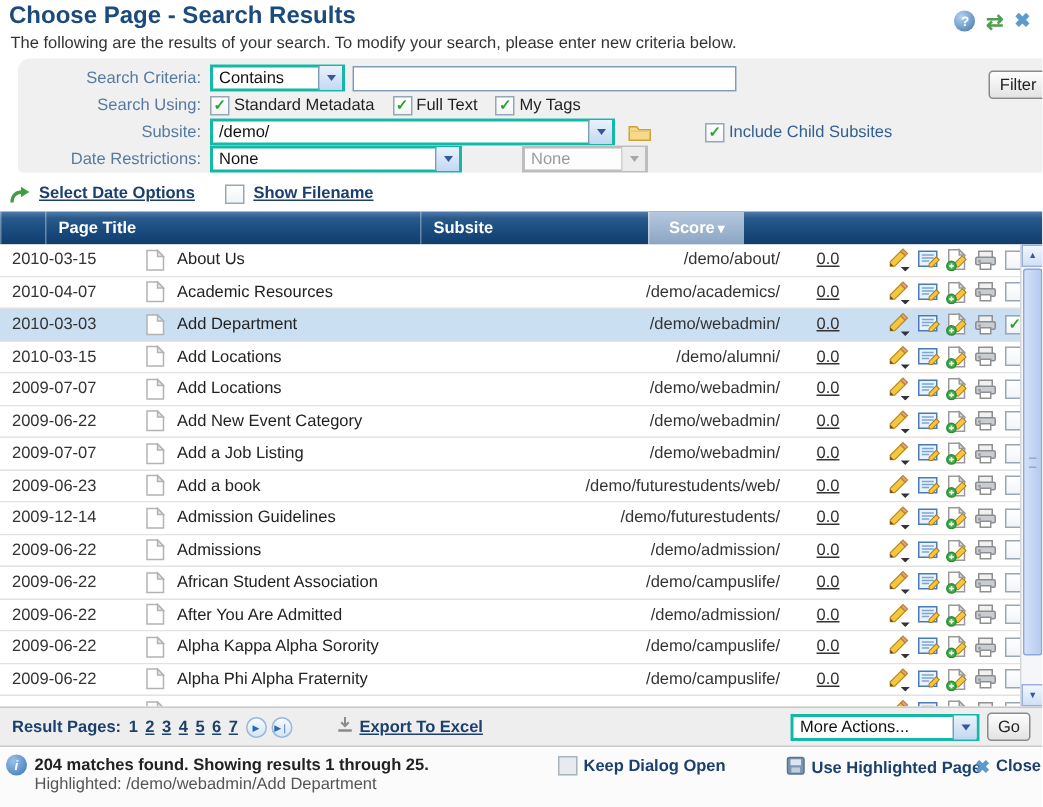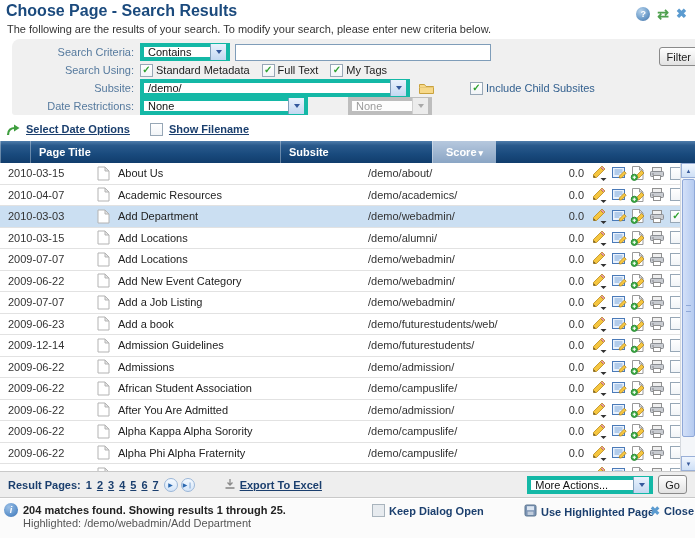--- a/index.html
+++ b/index.html
@@ -14,21 +14,21 @@
   .help-ic { width:14px; height:14px; border-radius:50%; background:radial-gradient(circle at 35% 30%, #b7d3ec, #6a9ac8 60%, #486f9e); color:#fff; font-size:9px; font-weight:bold; display:flex; align-items:center; justify-content:center; cursor:pointer; }
   .refresh-ic { color:#4ea04e; font-size:14px; font-weight:bold; line-height:14px; cursor:pointer; }
   .closex-ic  { color:#5b9bd0; font-size:13px; font-weight:bold; line-height:14px; cursor:pointer; }
 
   
   .form-panel { position:absolute; top:39px; left:12px; width:695px; height:76px; background:#f0f0f0; border-radius:8px 8px 3px 3px; }
   .frow { position:absolute; left:0; right:0; height:18px; display:flex; align-items:center; }
   .frow.r1{ top:4px; } .frow.r2{ top:22px; } .frow.r3{ top:40px; } .frow.r4{ top:58px; }
   .flabel { width:128px; text-align:right; padding-right:6px; color:#567a9e; flex:0 0 128px; }
 
-  .xp-select { display:inline-flex; align-items:center; height:18px; border:4px solid #14b8a6; background:#fff; cursor:pointer; }
+  .xp-select { display:inline-flex; align-items:center; height:18px; border:2px solid #14b8a6; background:#fff; cursor:pointer; }
   .xp-select .val { flex:1; padding:0 4px; color:#111; white-space:nowrap; overflow:hidden; }
   .xp-select .arrow { width:16px; height:16px; border-left:1px solid #7f9db9; background:linear-gradient(#eaf2fd,#c3d8f1); display:flex; align-items:center; justify-content:center; }
   .xp-select .arrow i { width:0; height:0; border-left:3px solid transparent; border-right:3px solid transparent; border-top:4px solid #33589c; }
   .xp-select.disabled { border-color:#bdbdbd; cursor:default; background:#fdfdfd; }
   .xp-select.disabled .val { color:#9b9b9b; }
   .xp-select.disabled .arrow { border-left-color:#cfcfcf; background:#ececec; }
   .xp-select.disabled .arrow i { border-top-color:#a8a8a8; }
 
   .txt-input { height:17px; border:1px solid #7f9db9; background:#fff; font-family:"Liberation Sans",sans-serif; font-size:11px; padding:0 3px; }
   .btn { height:19px; border:1px solid #8a8a8a; border-radius:3px; background:linear-gradient(#fefefe,#e2e2e2); font-family:"Liberation Sans",sans-serif; font-size:11px; color:#222; padding:0 7px; cursor:pointer; }
@@ -58,22 +58,22 @@
   .gh.c4 { width:152px; } .gh.c5 { width:64px; padding-left:0; text-align:center; background:linear-gradient(180deg,#b6c8de,#8aa5c4); }
   .gh.c6 { flex:1; }
   .sort-ind { font-size:9px; margin-left:2px; }
 
   .grid-body { position:absolute; top:163px; left:0; width:680px; height:308px; overflow:hidden; background:#fff; }
   .row { display:flex; align-items:center; height:21.5px; border-bottom:1px solid #e2e2e2; background:#fff; }
   .row.hl { background:#cbdff2; }
   .c-date { width:88px; padding-left:8px; color:#333; flex:0 0 88px; }
   .c-icon { width:30px; flex:0 0 30px; display:flex; justify-content:center; }
   .c-title { width:250px; flex:0 0 250px; color:#222; overflow:hidden; white-space:nowrap; }
-  .c-subsite { width:152px; flex:0 0 152px; color:#333; overflow:hidden; white-space:nowrap; }
-  .c-score { width:64px; flex:0 0 64px; text-align:right; color:#333; }
+  .c-subsite { width:152px; flex:0 0 152px; color:#333; overflow:hidden; white-space:nowrap;text-align:right; }
+  .c-score { width:64px; flex:0 0 64px; text-align:center; color:#333;text-decoration:underline; }
   .c-actions { flex:1; display:flex; align-items:center; gap:3px; padding-left:7px; }
   .aic { display:inline-flex; cursor:pointer; }
   .rowcb { width:13px; height:13px; margin-left:2px; }
 
   
   .scrollbar { position:absolute; top:163px; right:0; width:15px; height:308px; background:#f4f6f9; border-left:1px solid #d5d9de; }
   .sb-btn { position:absolute; left:0; width:15px; height:15px; background:linear-gradient(#f0f6fe,#cfe0f6); border:1px solid #9ab0d8; color:#37599b; font-size:6px; display:flex; align-items:center; justify-content:center; cursor:pointer; }
   .sb-up { top:0; } .sb-down { bottom:0; }
   .sb-thumb { position:absolute; left:1px; top:16px; width:13px; height:258px; background:linear-gradient(90deg,#d3e0f8,#b5cbf0); border:1px solid #8fa8d8; border-radius:2px; cursor:grab; }
   .sb-thumb::after { content:""; position:absolute; left:3px; right:3px; top:50%; height:5px; margin-top:-3px; border-top:1px solid #8fa8d8; border-bottom:1px solid #8fa8d8; }

